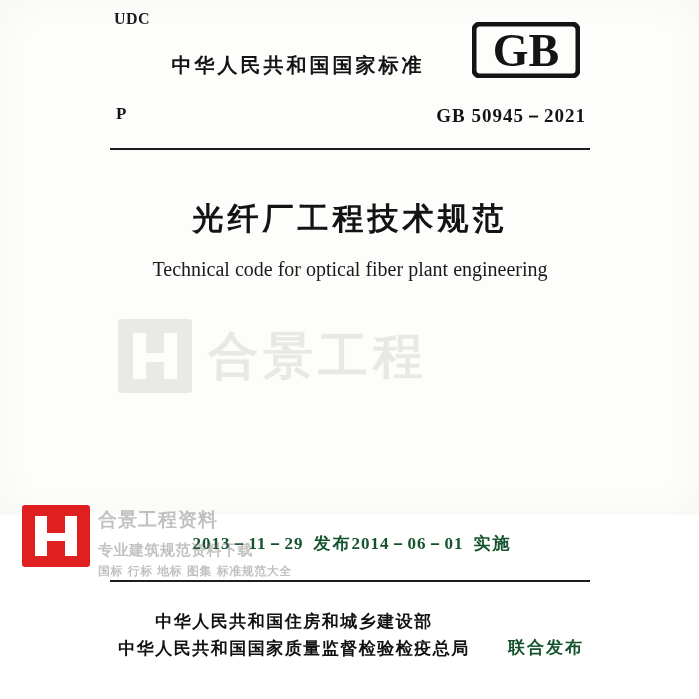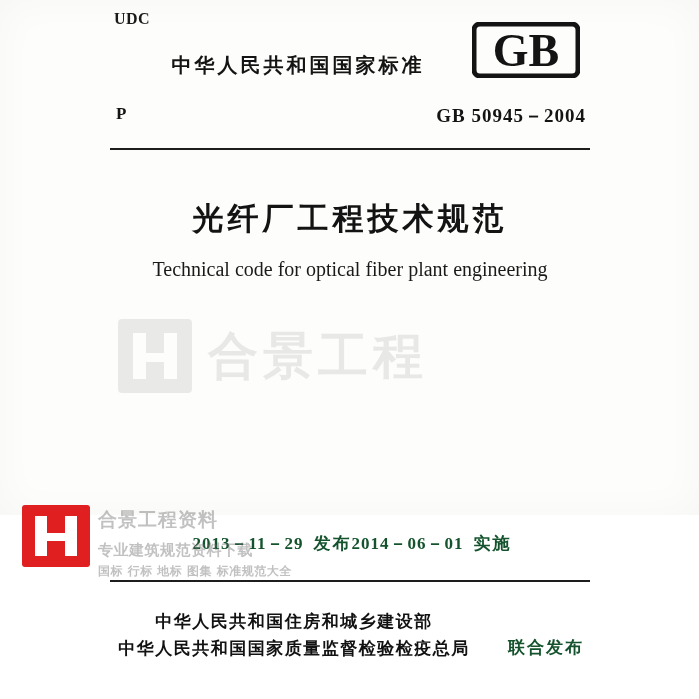--- a/index.html
+++ b/index.html
@@ -302,21 +302,21 @@
     <div class="national-std">中华人民共和国国家标准</div>
 
     <div class="gb-logo">
       <svg width="108" height="56" viewBox="0 0 108 56" xmlns="http://www.w3.org/2000/svg">
         <rect x="2" y="2" width="104" height="52" rx="6" ry="6" fill="none" stroke="#141414" stroke-width="5"></rect>
         <text x="54" y="44" font-family="Liberation Serif, serif" font-size="46" font-weight="bold" fill="#141414" text-anchor="middle">GB</text>
       </svg>
     </div>
 
     <div class="p-letter">P</div>
-    <div class="std-number">GB 50945－2004</div>
+    <div class="std-number">GB 50945－2021</div>
 
     <div class="rule-top"></div>
 
     <div class="title-cn">光纤厂工程技术规范</div>
     <div class="title-en">Technical code for optical fiber plant engineering</div>
 
     <div class="dates">
       <div class="date-item">
         <span class="num">2013－11－29</span><span class="word">发布</span>
       </div>

